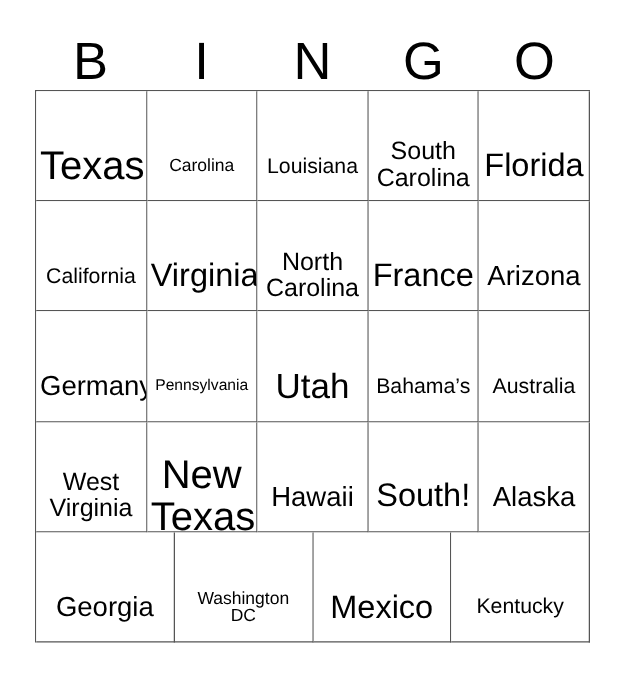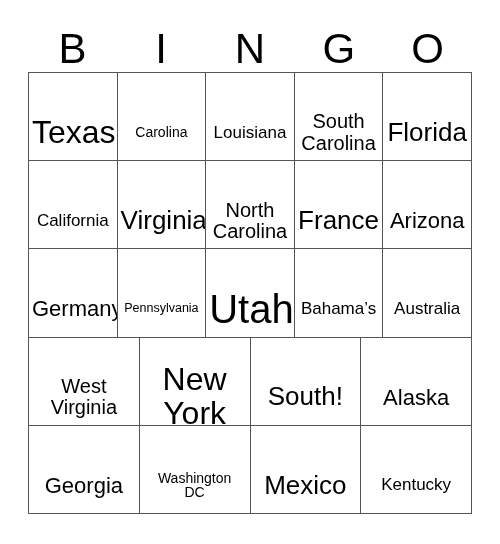--- a/index.html
+++ b/index.html
@@ -79,21 +79,21 @@
   .cell-text {
     display: block;
     width: 100%;
     line-height: 1.06;
     color: #000000;
     white-space: pre-line;
     margin-top: 32px;
   }
 
   
-  .fs-xxl  { font-size: 40px; }
+  .fs-xxl  { font-size: 28px; }
   .fs-xl   { font-size: 32px; }
   .fs-lg   { font-size: 26px; }
   .fs-md   { font-size: 22px; }
   .fs-sm   { font-size: 20px; }
   .fs-xs   { font-size: 17px; }
   .fs-xxs  { font-size: 14px; }
   .fs-tiny { font-size: 12.5px; }
 </style>
 </head>
 <body>
@@ -162,21 +162,24 @@
           <span class="cell-text fs-xs">Australia</span>
         </div>
       </div>
       <div class="bingo-row">
         <div class="bingo-cell">
           <span class="cell-text fs-sm">West
 Virginia</span>
         </div>
         <div class="bingo-cell">
           <span class="cell-text fs-xl">New
-York</span>
+Texas</span>
+        </div>
+        <div class="bingo-cell">
+          <span class="cell-text fs-md">Hawaii</span>
         </div>
         <div class="bingo-cell">
           <span class="cell-text fs-lg">South!</span>
         </div>
         <div class="bingo-cell">
           <span class="cell-text fs-md">Alaska</span>
         </div>
       </div>
       <div class="bingo-row">
         <div class="bingo-cell">

